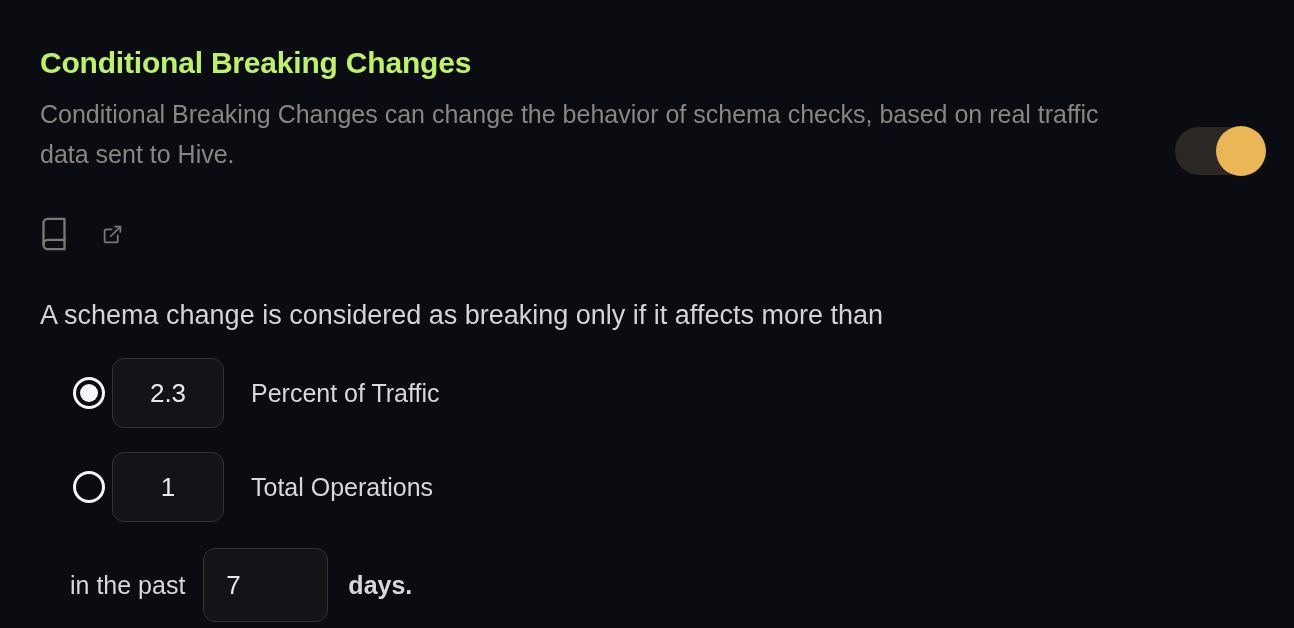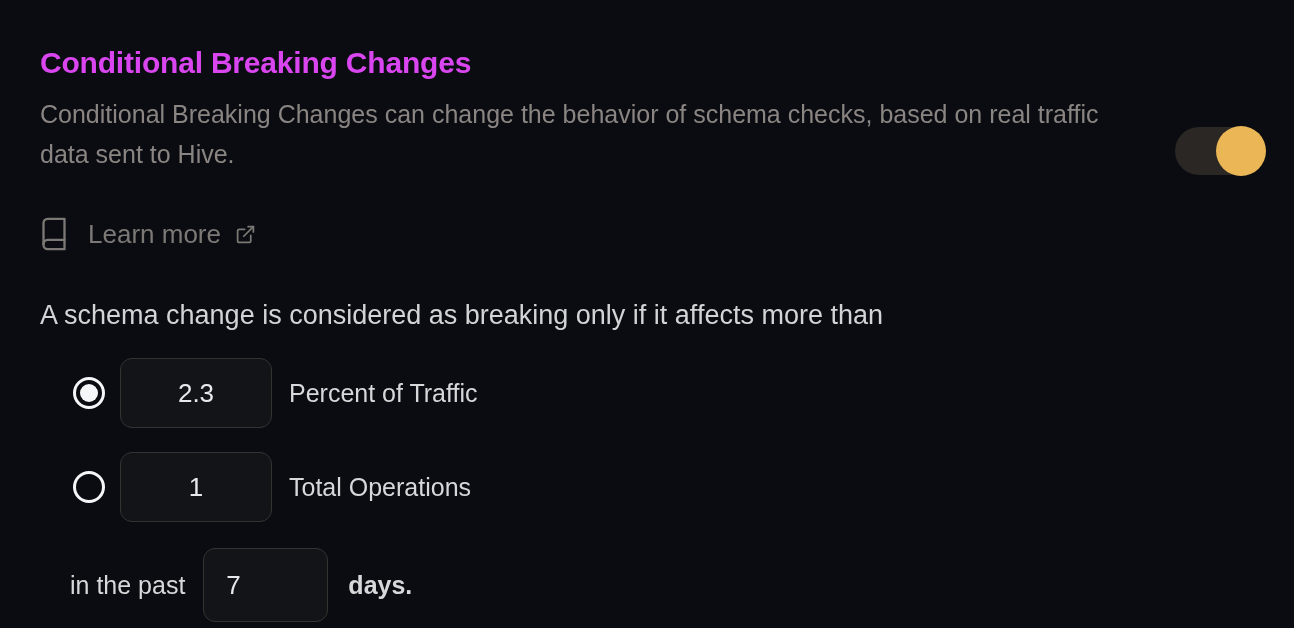--- a/index.html
+++ b/index.html
@@ -12,21 +12,21 @@
   }
   .section {
     position: relative;
     padding: 46px 0 0 40px;
     width: 1294px; height: 628px;
   }
   .title {
     font-size: 30px;
     font-weight: 700;
     letter-spacing: -0.2px;
-    color: #d946ef;
+    color: #bef264;
     margin-bottom: 14px;
   }
   .description {
     font-size: 25px;
     line-height: 40px;
     color: #8a8582;
     max-width: 1100px;
   }
   
   .toggle {
@@ -82,33 +82,33 @@
     flex: none;
   }
   .radio .dot {
     width: 18px; height: 18px;
     border-radius: 50%;
     background: #f5f6f7;
     display: none;
   }
   .radio.selected .dot { display: block; }
   .num-input {
-    margin-left: 15px;
-    width: 152px; height: 70px;
+    margin-left: 7px;
+    width: 112px; height: 70px;
     background: #131418;
     border: 1px solid #333431;
     border-radius: 12px;
     color: #e8e9ea;
     font-size: 26px;
     font-family: "Liberation Sans", sans-serif;
     text-align: center;
     outline: none;
   }
   .option-label {
-    margin-left: 17px;
+    margin-left: 27px;
     font-size: 25px;
     color: #d6d8da;
   }
   
   .period-row {
     margin-top: 26px;
     display: flex;
     align-items: center;
     font-size: 25px;
     color: #d6d8da;
@@ -142,21 +142,20 @@
     <div class="toggle-knob"></div>
   </div>
 
   <div class="learn-more">
     <span class="book">
       <svg width="28" height="36" viewBox="0 0 24 30" fill="none" stroke-width="2" stroke-linecap="round" stroke-linejoin="round">
         <path d="M3 23.5A3.5 3.5 0 0 1 6.5 20H21"></path>
         <path d="M6.5 2H21v26H6.5A3.5 3.5 0 0 1 3 24.5v-19A3.5 3.5 0 0 1 6.5 2z"></path>
       </svg>
     </span>
-    <span>Learn more</span>
     <span class="ext">
       <svg width="21" height="21" viewBox="0 0 24 24" fill="none" stroke-width="2" stroke-linecap="round" stroke-linejoin="round">
         <path d="M18 13v6a2 2 0 0 1-2 2H5a2 2 0 0 1-2-2V8a2 2 0 0 1 2-2h6"></path>
         <path d="M15 3h6v6"></path>
         <path d="M10 14L21 3"></path>
       </svg>
     </span>
   </div>
 
   <div class="intro">A schema change is considered as breaking only if it affects more than</div>

